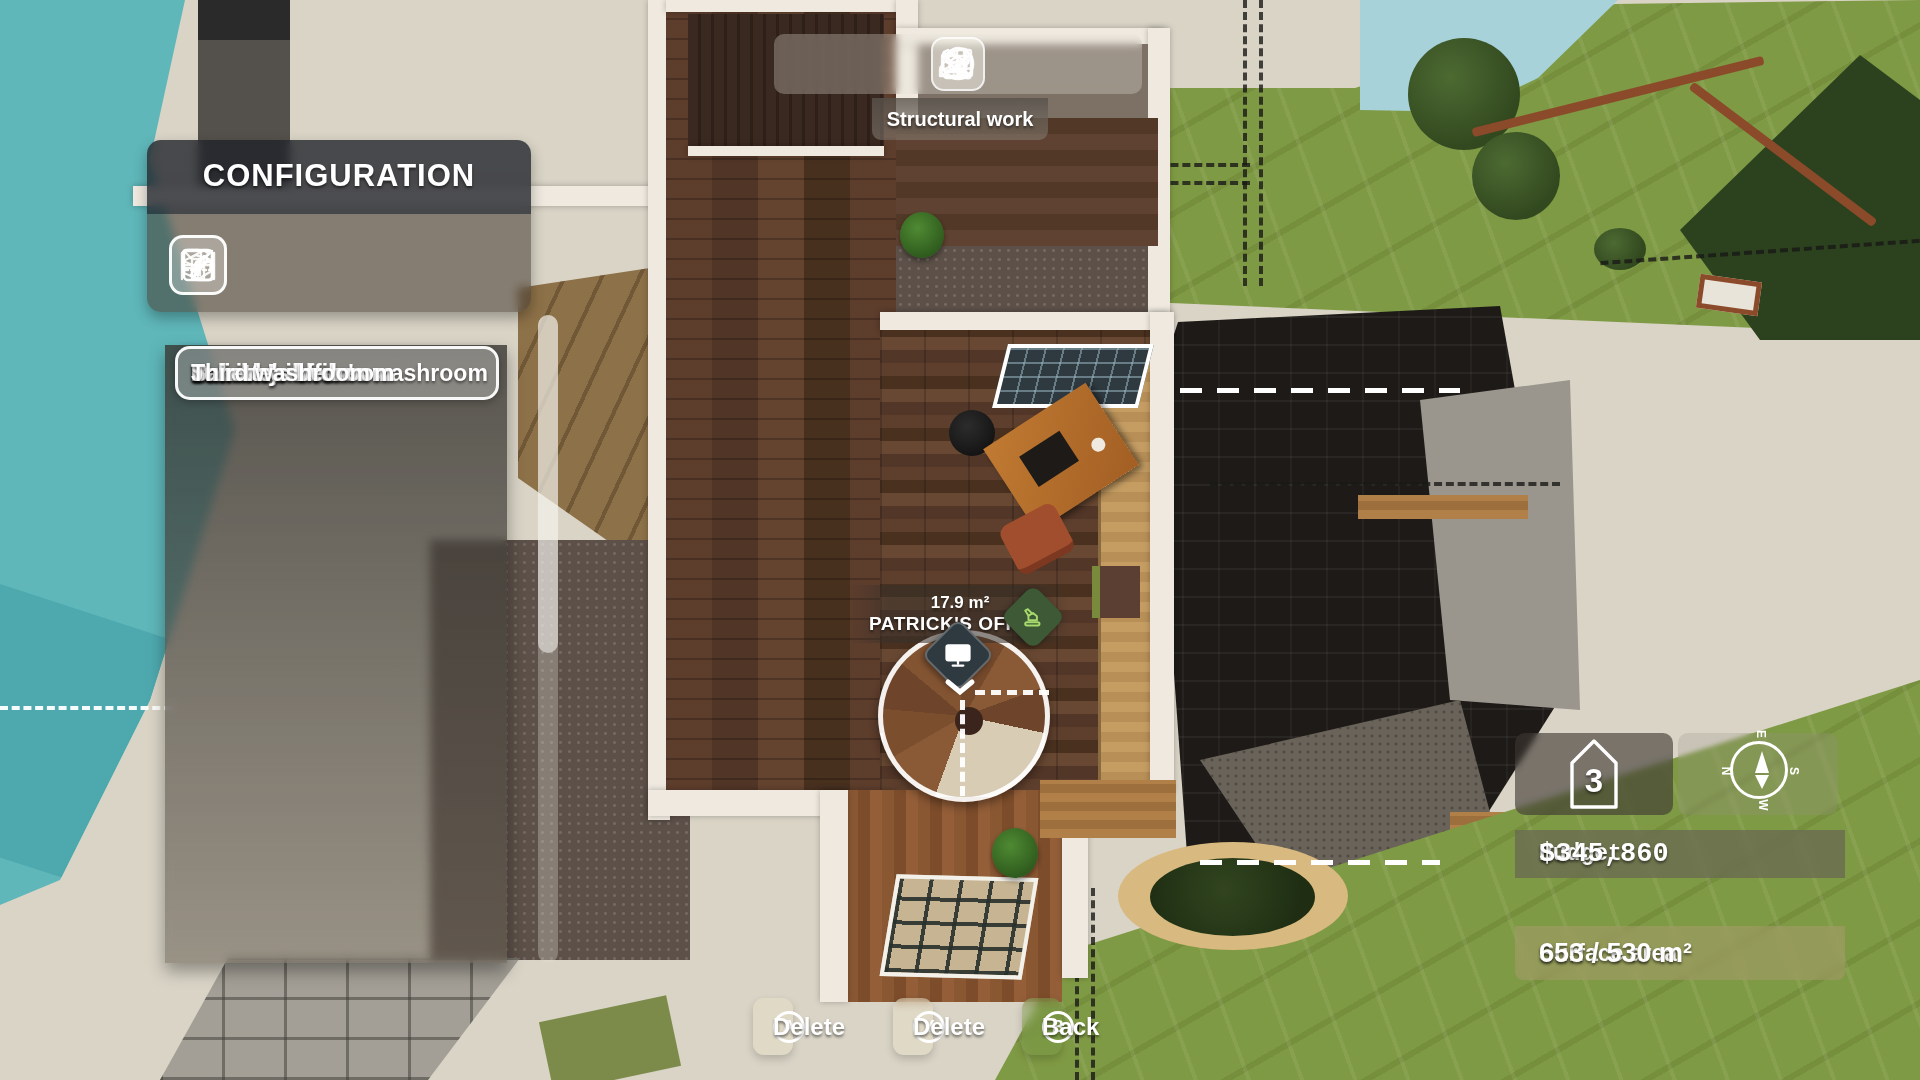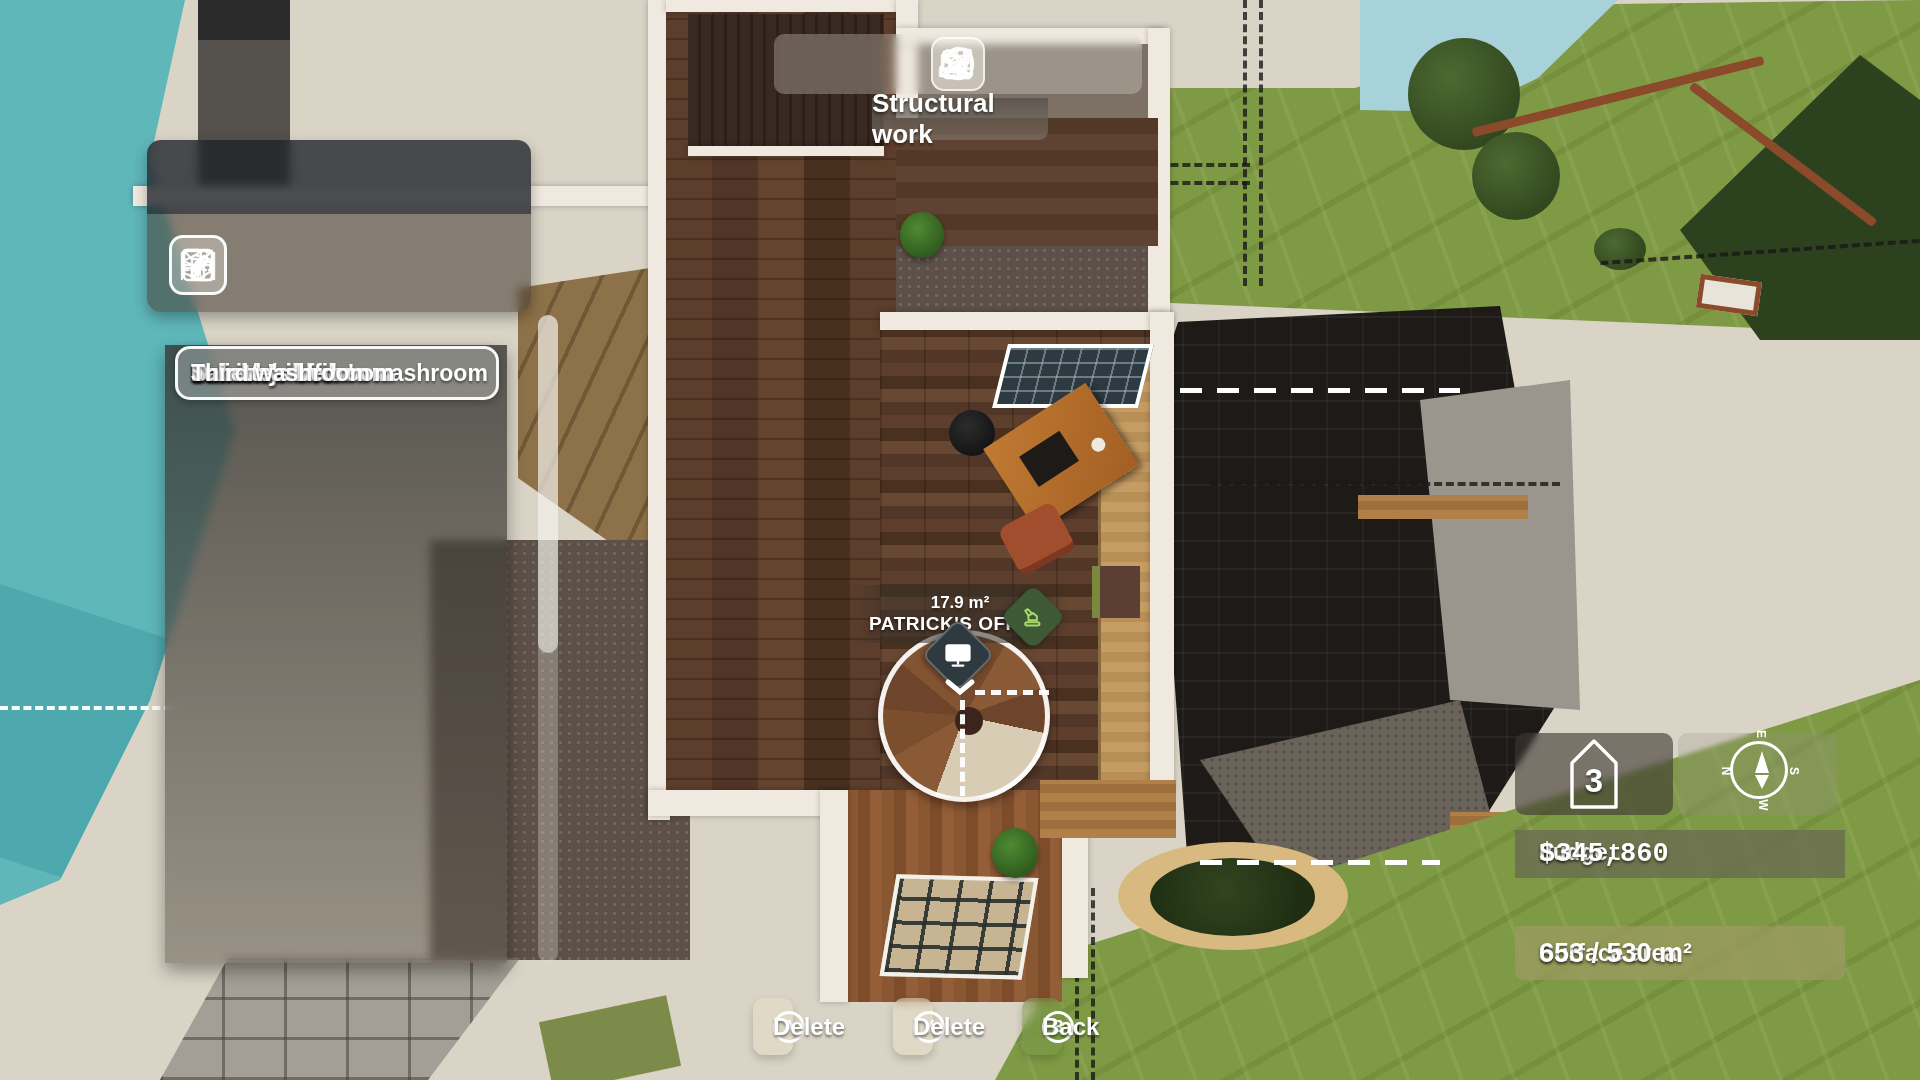--- a/index.html
+++ b/index.html
@@ -95,21 +95,21 @@
   .stairs .pole-c{left:72px;top:72px;width:28px;height:28px;border-radius:50%;background:#3a241c;}
   .dashw-v{width:0;border-left:5px dashed rgba(255,255,255,.95);}
   
   .toolbar{left:774px;top:34px;width:368px;height:60px;border-radius:10px;
      background:rgba(232,228,218,.30);backdrop-filter:blur(4px);display:flex;align-items:center;justify-content:space-around;}
   .tool-slot{position:relative;width:54px;height:54px;display:flex;align-items:center;justify-content:center;}
   .tool-slot.sel{background:rgba(250,248,240,.45);border:2px solid rgba(255,255,255,.75);border-radius:13px;}
   .tool-slot svg{position:static;}
   .tooltip{left:872px;top:98px;width:176px;height:42px;border-radius:0 0 9px 9px;
      background:linear-gradient(180deg,rgba(88,82,75,.82),rgba(135,127,117,.55));
-     display:flex;align-items:center;justify-content:center;font-size:26px;}
+     display:flex;align-items:center;justify-content:center;font-size:20px;}
   .cfg-head{left:147px;top:140px;width:384px;height:172px;border-radius:14px;backdrop-filter:blur(5px);
      background:linear-gradient(180deg,rgba(30,33,40,.78) 0 43%,rgba(72,62,52,.58) 43%);box-shadow:0 6px 14px rgba(0,0,0,.3);}
   .cfg-title{left:0;top:18px;width:100%;text-align:center;font-size:31px;letter-spacing:1px;}
   .cfg-tools{left:22px;top:90px;width:340px;height:70px;display:flex;align-items:center;gap:16px;}
   .cfg-slot{position:relative;width:58px;height:60px;display:flex;align-items:center;justify-content:center;}
   .cfg-slot.sel{background:rgba(255,255,255,.30);border:3px solid rgba(255,255,255,.95);border-radius:14px;}
   .cfg-list{left:165px;top:345px;width:342px;height:618px;backdrop-filter:blur(5px);
      background:linear-gradient(180deg,rgba(55,53,49,.80),rgba(100,92,80,.55));box-shadow:0 8px 16px rgba(0,0,0,.35);}
   .room{position:relative;width:100%;height:56px;display:flex;align-items:center;padding-left:26px;font-size:23px;color:#fff;font-weight:bold;text-shadow:0 2px 3px rgba(0,0,0,.55);}
   .room span{position:static;z-index:1;}
@@ -287,20 +287,21 @@
         <circle cx="21" cy="21" r="15"></circle>
           <path d="M13 21 L19 27 L29 15"></path>
       </svg>
     </div>
   </div>
   <div class="tooltip lbl">
       <span style="position:static;">Structural work</span>
     </div>
 
   <div class="cfg-head">
+    <div class="cfg-title lbl">CONFIGURATION</div>
     <div class="cfg-tools">
       <div class="cfg-slot sel" title="pencil-edit-icon">
         <svg width="36" height="40" viewBox="0 0 36 40" fill="none" stroke="#fff" stroke-width="2.6" stroke-linecap="round" stroke-linejoin="round">
           <rect x="4" y="5" width="28" height="30" rx="4"></rect>
           <path d="M12 28 L24 11 L28 14 L16 30 L11 31 Z"></path>
         </svg>
       </div>
       <div class="cfg-slot" title="materials-box-icon">
         <svg width="40" height="40" viewBox="0 0 40 40" fill="none" stroke="#fff" stroke-width="2.4" stroke-linecap="round" stroke-linejoin="round" opacity=".92">
           <path d="M5 16 L18 10 L33 15 L20 22 Z"></path>

